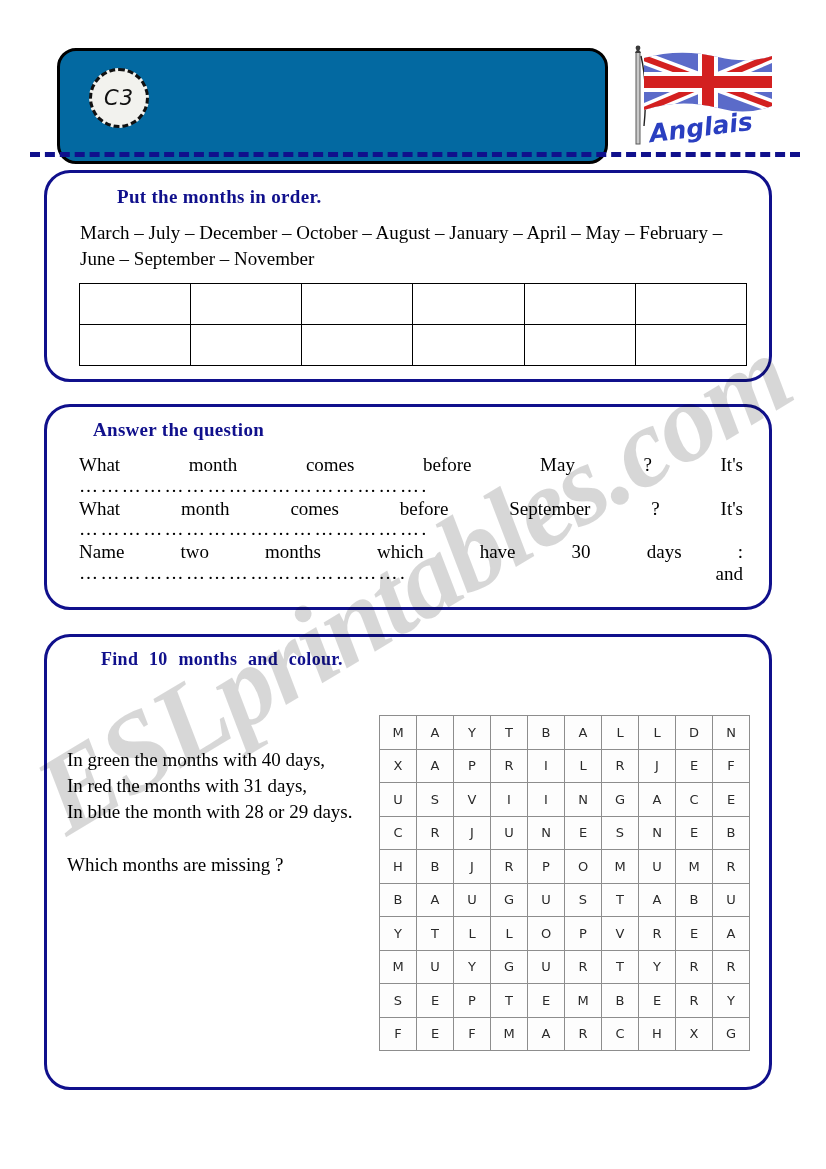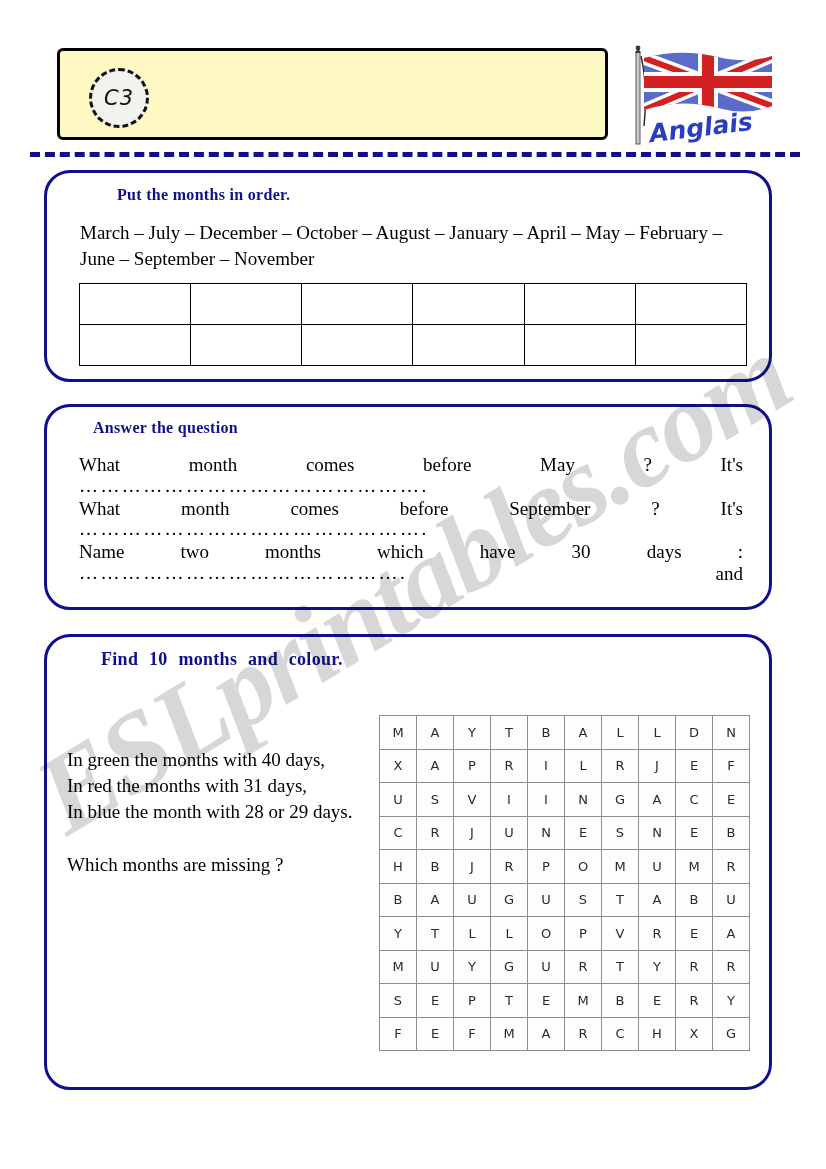--- a/index.html
+++ b/index.html
@@ -32,24 +32,24 @@
     pointer-events: none;
     z-index: 50;
   }
 
   
   .header {
     position: absolute;
     left: 57px;
     top: 48px;
     width: 551px;
-    height: 92px;
-    background: #fef9c3;
+    height: 116px;
+    background: #0369a1;
     border: 3px solid #000000;
-    border-radius: 6px;
+    border-radius: 19px;
     box-sizing: border-box;
   }
   .code-circle {
     position: absolute;
     left: 29px;
     top: 17px;
     width: 60px;
     height: 60px;
     border-radius: 50%;
     background: #f2f2ee;
@@ -116,21 +116,21 @@
     border: 3px solid #10108c;
     border-radius: 26px;
     box-sizing: border-box;
     background: transparent;
   }
   #box-order  { left: 44px; top: 170px;  width: 728px; height: 212px; }
   #box-answer { left: 44px; top: 404px;  width: 728px; height: 206px; padding-left: 47px; }
   #box-find   { left: 44px; top: 634px;  width: 728px; height: 456px; padding-left: 39px; }
 
   .box-heading {
-    font-size: 16px;
+    font-size: 19px;
     font-weight: 700;
     color: #10108c;
     letter-spacing: 0.3px;
   }
   #heading-order  { position: absolute; left: 70px;  top: 13px; }
   #heading-answer { position: absolute; left: 46px;  top: 12px; }
   #heading-find   {
     position: absolute; left: 54px; top: 12px;
     word-spacing: 6px; font-size: 18px;
   }

